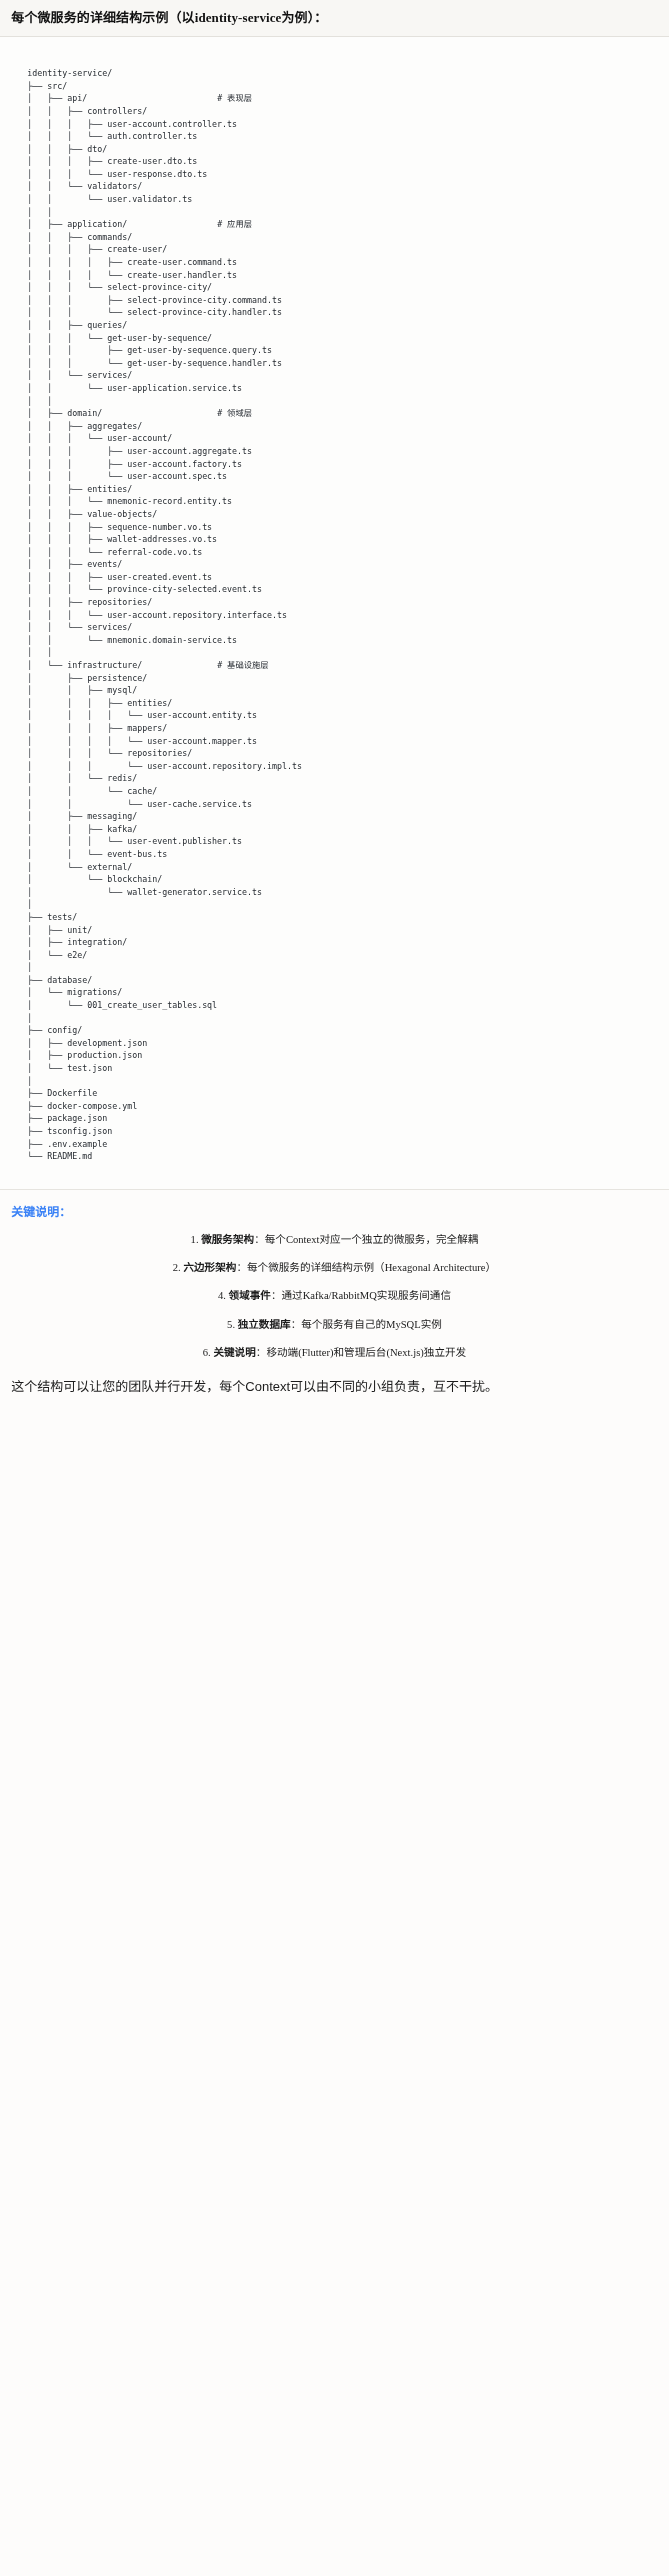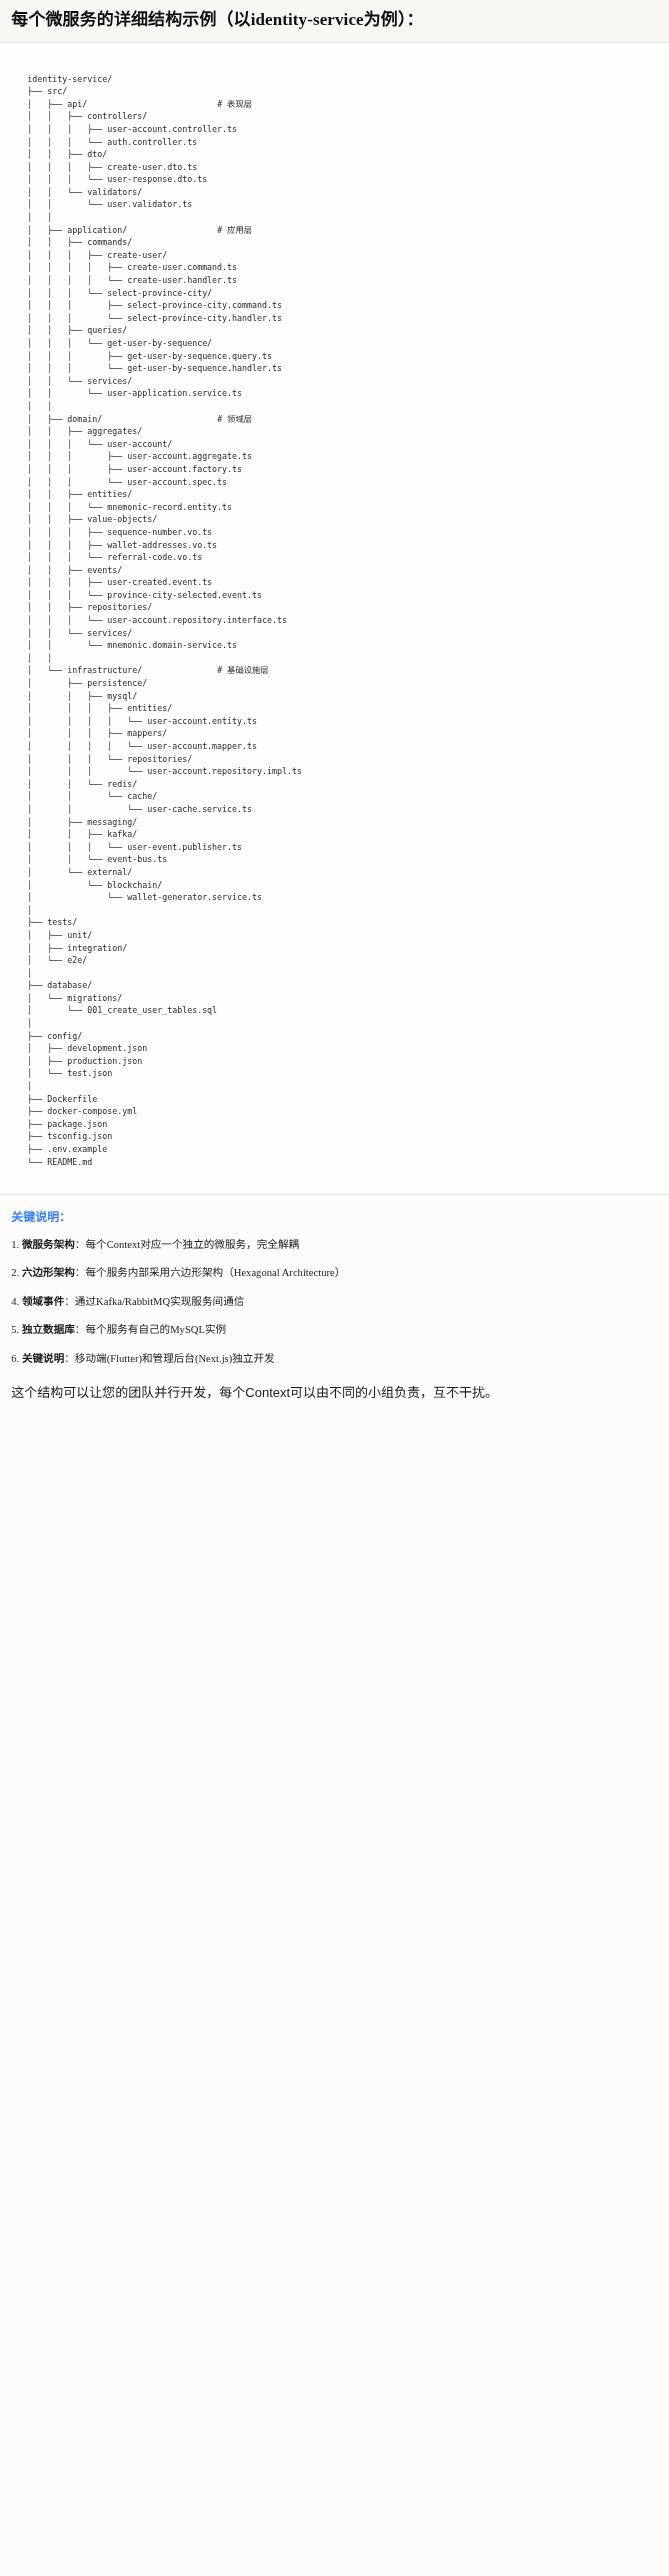--- a/index.html
+++ b/index.html
@@ -23,21 +23,21 @@
   
   .heading-band {
     background: #f8f7f4;
     border-bottom: 0.6px solid #e3e1dc;
     padding: 8.8px 11.3px 10px 11.3px;
     box-sizing: border-box;
   }
   .heading-title {
     font-family: "Liberation Serif", "DejaVu Serif", serif;
     font-weight: bold;
-    font-size: 17px;
+    font-size: 13px;
     line-height: 1.35;
     letter-spacing: 0.1px;
     color: #111111;
     margin: 0;
   }
 
   
   .tree-block {
     padding: 13.8px 11.3px 10px 11.3px;
     box-sizing: border-box;
@@ -81,20 +81,21 @@
     margin: 0;
     padding: 0;
   }
   .note-item {
     font-family: "Liberation Serif", "DejaVu Serif", serif;
     font-size: 10.6px;
     line-height: 1.5;
     color: #1c1c1c;
     margin: 0 0 12.5px 0;
     display: block;
+    text-align: center;
   }
   .note-num {
     font-weight: normal;
   }
   .note-term {
     font-weight: bold;
   }
   .note-sep {
     font-weight: normal;
   }
@@ -120,21 +121,21 @@
 
   <div class="tree-block">
     <pre class="tree" id="tree-render"><div class="tree-line"><span>identity-service/</span></div><div class="tree-line"><span>├── src/</span></div><div class="tree-line"><span>│   ├── api/                          </span><span class="cmt"># 表现层</span></div><div class="tree-line"><span>│   │   ├── controllers/</span></div><div class="tree-line"><span>│   │   │   ├── user-account.controller.ts</span></div><div class="tree-line"><span>│   │   │   └── auth.controller.ts</span></div><div class="tree-line"><span>│   │   ├── dto/</span></div><div class="tree-line"><span>│   │   │   ├── create-user.dto.ts</span></div><div class="tree-line"><span>│   │   │   └── user-response.dto.ts</span></div><div class="tree-line"><span>│   │   └── validators/</span></div><div class="tree-line"><span>│   │       └── user.validator.ts</span></div><div class="tree-line"><span>│   │</span></div><div class="tree-line"><span>│   ├── application/                  </span><span class="cmt"># 应用层</span></div><div class="tree-line"><span>│   │   ├── commands/</span></div><div class="tree-line"><span>│   │   │   ├── create-user/</span></div><div class="tree-line"><span>│   │   │   │   ├── create-user.command.ts</span></div><div class="tree-line"><span>│   │   │   │   └── create-user.handler.ts</span></div><div class="tree-line"><span>│   │   │   └── select-province-city/</span></div><div class="tree-line"><span>│   │   │       ├── select-province-city.command.ts</span></div><div class="tree-line"><span>│   │   │       └── select-province-city.handler.ts</span></div><div class="tree-line"><span>│   │   ├── queries/</span></div><div class="tree-line"><span>│   │   │   └── get-user-by-sequence/</span></div><div class="tree-line"><span>│   │   │       ├── get-user-by-sequence.query.ts</span></div><div class="tree-line"><span>│   │   │       └── get-user-by-sequence.handler.ts</span></div><div class="tree-line"><span>│   │   └── services/</span></div><div class="tree-line"><span>│   │       └── user-application.service.ts</span></div><div class="tree-line"><span>│   │</span></div><div class="tree-line"><span>│   ├── domain/                       </span><span class="cmt"># 领域层</span></div><div class="tree-line"><span>│   │   ├── aggregates/</span></div><div class="tree-line"><span>│   │   │   └── user-account/</span></div><div class="tree-line"><span>│   │   │       ├── user-account.aggregate.ts</span></div><div class="tree-line"><span>│   │   │       ├── user-account.factory.ts</span></div><div class="tree-line"><span>│   │   │       └── user-account.spec.ts</span></div><div class="tree-line"><span>│   │   ├── entities/</span></div><div class="tree-line"><span>│   │   │   └── mnemonic-record.entity.ts</span></div><div class="tree-line"><span>│   │   ├── value-objects/</span></div><div class="tree-line"><span>│   │   │   ├── sequence-number.vo.ts</span></div><div class="tree-line"><span>│   │   │   ├── wallet-addresses.vo.ts</span></div><div class="tree-line"><span>│   │   │   └── referral-code.vo.ts</span></div><div class="tree-line"><span>│   │   ├── events/</span></div><div class="tree-line"><span>│   │   │   ├── user-created.event.ts</span></div><div class="tree-line"><span>│   │   │   └── province-city-selected.event.ts</span></div><div class="tree-line"><span>│   │   ├── repositories/</span></div><div class="tree-line"><span>│   │   │   └── user-account.repository.interface.ts</span></div><div class="tree-line"><span>│   │   └── services/</span></div><div class="tree-line"><span>│   │       └── mnemonic.domain-service.ts</span></div><div class="tree-line"><span>│   │</span></div><div class="tree-line"><span>│   └── infrastructure/               </span><span class="cmt"># 基础设施层</span></div><div class="tree-line"><span>│       ├── persistence/</span></div><div class="tree-line"><span>│       │   ├── mysql/</span></div><div class="tree-line"><span>│       │   │   ├── entities/</span></div><div class="tree-line"><span>│       │   │   │   └── user-account.entity.ts</span></div><div class="tree-line"><span>│       │   │   ├── mappers/</span></div><div class="tree-line"><span>│       │   │   │   └── user-account.mapper.ts</span></div><div class="tree-line"><span>│       │   │   └── repositories/</span></div><div class="tree-line"><span>│       │   │       └── user-account.repository.impl.ts</span></div><div class="tree-line"><span>│       │   └── redis/</span></div><div class="tree-line"><span>│       │       └── cache/</span></div><div class="tree-line"><span>│       │           └── user-cache.service.ts</span></div><div class="tree-line"><span>│       ├── messaging/</span></div><div class="tree-line"><span>│       │   ├── kafka/</span></div><div class="tree-line"><span>│       │   │   └── user-event.publisher.ts</span></div><div class="tree-line"><span>│       │   └── event-bus.ts</span></div><div class="tree-line"><span>│       └── external/</span></div><div class="tree-line"><span>│           └── blockchain/</span></div><div class="tree-line"><span>│               └── wallet-generator.service.ts</span></div><div class="tree-line"><span>│</span></div><div class="tree-line"><span>├── tests/</span></div><div class="tree-line"><span>│   ├── unit/</span></div><div class="tree-line"><span>│   ├── integration/</span></div><div class="tree-line"><span>│   └── e2e/</span></div><div class="tree-line"><span>│</span></div><div class="tree-line"><span>├── database/</span></div><div class="tree-line"><span>│   └── migrations/</span></div><div class="tree-line"><span>│       └── 001_create_user_tables.sql</span></div><div class="tree-line"><span>│</span></div><div class="tree-line"><span>├── config/</span></div><div class="tree-line"><span>│   ├── development.json</span></div><div class="tree-line"><span>│   ├── production.json</span></div><div class="tree-line"><span>│   └── test.json</span></div><div class="tree-line"><span>│</span></div><div class="tree-line"><span>├── Dockerfile</span></div><div class="tree-line"><span>├── docker-compose.yml</span></div><div class="tree-line"><span>├── package.json</span></div><div class="tree-line"><span>├── tsconfig.json</span></div><div class="tree-line"><span>├── .env.example</span></div><div class="tree-line"><span>└── README.md</span></div></pre>
   </div>
 
   <div class="notes-block">
     <div class="notes-title">关键说明：</div>
 
     <div class="notes-list" id="notes-render">
         <div class="note-item"><span class="note-num">1. </span><span class="note-term">微服务架构</span><span class="note-sep">：</span><span class="note-desc">每个Context对应一个独立的微服务，完全解耦</span></div>
-        <div class="note-item"><span class="note-num">2. </span><span class="note-term">六边形架构</span><span class="note-sep">：</span><span class="note-desc">每个服务内部采用六边形架构（Hexagonal Architecture）</span></div>
+        <div class="note-item"><span class="note-num">2. </span><span class="note-term">六边形架构</span><span class="note-sep">：</span><span class="note-desc">每个微服务的详细结构示例（Hexagonal Architecture）</span></div>
         <div class="note-item"><span class="note-num">4. </span><span class="note-term">领域事件</span><span class="note-sep">：</span><span class="note-desc">通过Kafka/RabbitMQ实现服务间通信</span></div>
         <div class="note-item"><span class="note-num">5. </span><span class="note-term">独立数据库</span><span class="note-sep">：</span><span class="note-desc">每个服务有自己的MySQL实例</span></div>
         <div class="note-item"><span class="note-num">6. </span><span class="note-term">关键说明</span><span class="note-sep">：</span><span class="note-desc">移动端(Flutter)和管理后台(Next.js)独立开发</span></div>
       </div>
 
     <div class="closing">这个结构可以让您的团队并行开发，每个Context可以由不同的小组负责，互不干扰。</div>
   </div>
 
 </div>
 

